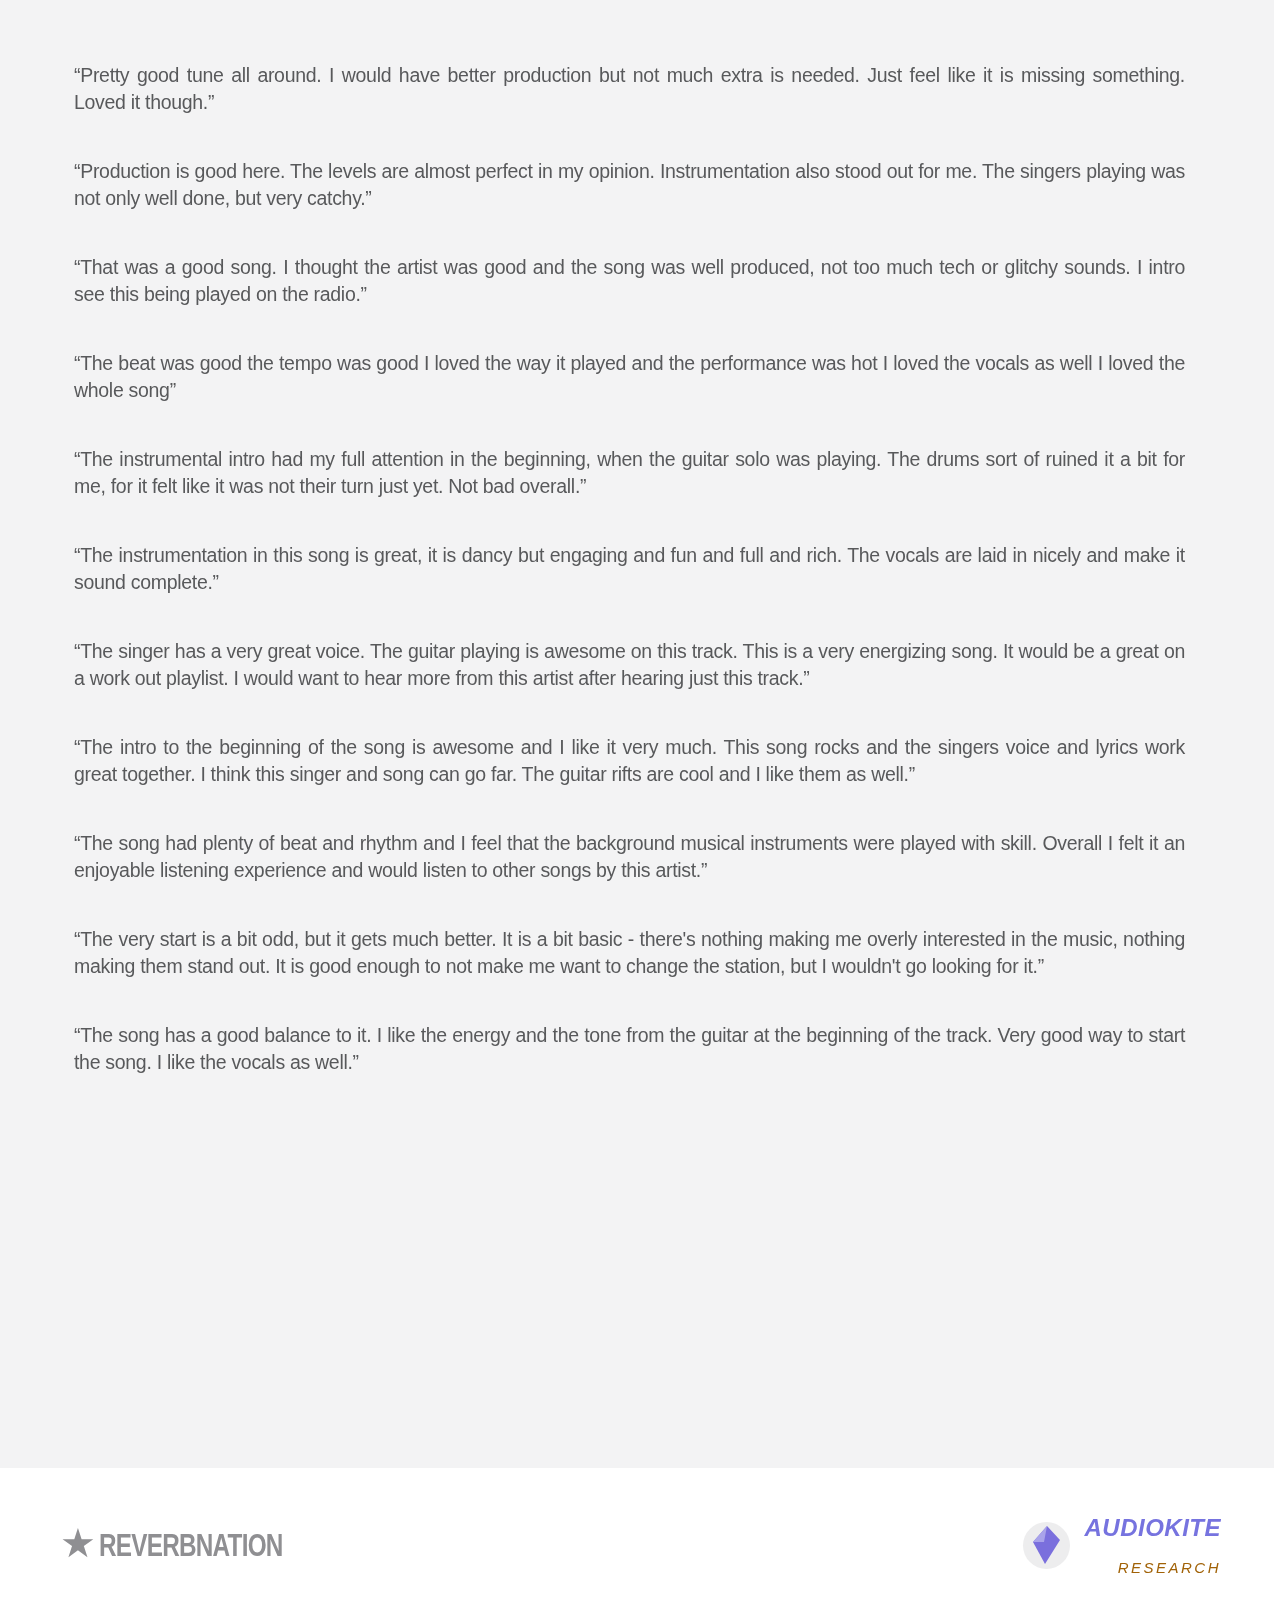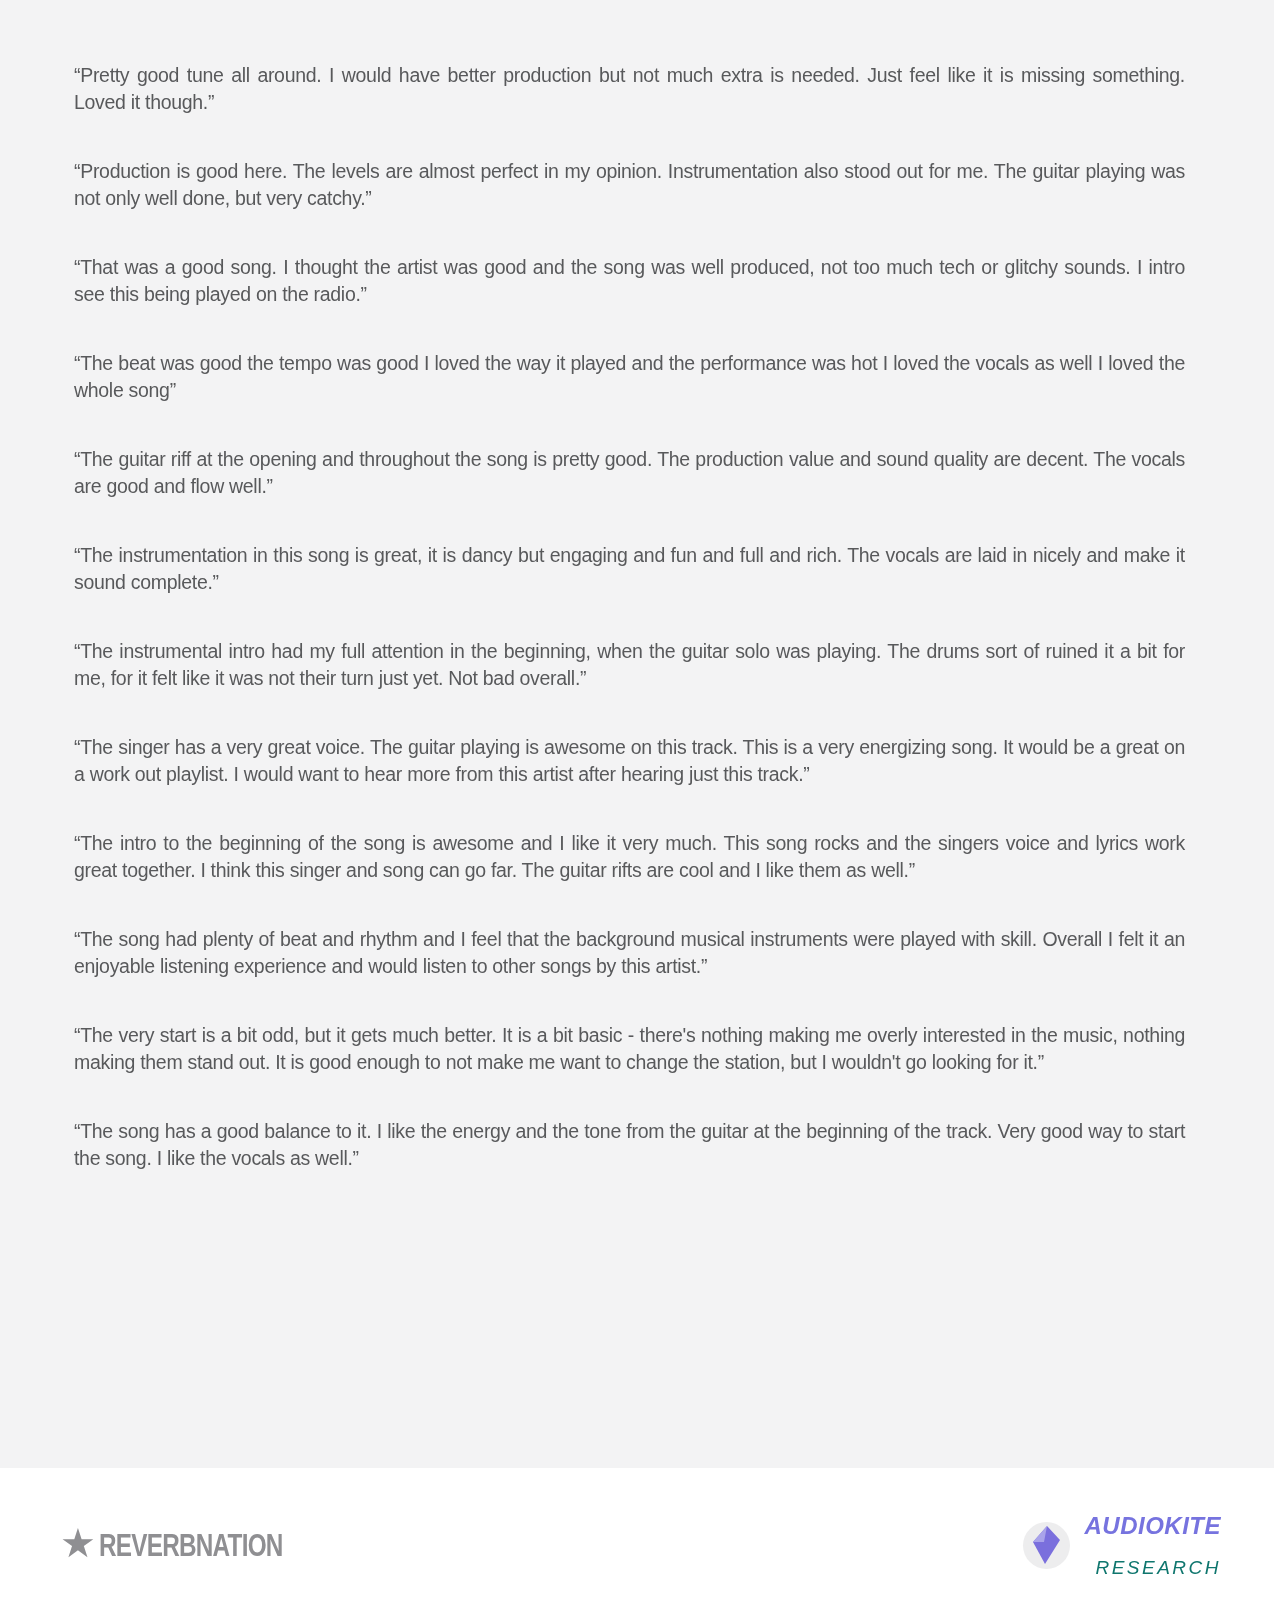--- a/index.html
+++ b/index.html
@@ -81,38 +81,37 @@
     font-style: italic;
   }
   .ak-title {
     font-size: 24px;
     font-weight: bold;
     letter-spacing: 0.5px;
     line-height: 1;
     color: #7673df;
   }
   .ak-sub {
-    font-size: 19px;
+    font-size: 15px;
     letter-spacing: 2.5px;
     line-height: 1;
     margin-top: 20px;
-    color: #0f766e;
+    color: #a16207;
   }
 </style>
 </head>
 <body>
 
 <div class="content">
   <p class="quote">“Pretty good tune all around. I would have better production but not much extra is needed. Just feel like it is missing something. Loved it though.”</p>
-  <p class="quote">“Production is good here. The levels are almost perfect in my opinion. Instrumentation also stood out for me. The guitar playing was not only well done, but very catchy.”</p>
+  <p class="quote">“Production is good here. The levels are almost perfect in my opinion. Instrumentation also stood out for me. The singers playing was not only well done, but very catchy.”</p>
   <p class="quote">“That was a good song. I thought the artist was good and the song was well produced, not too much tech or glitchy sounds. I intro see this being played on the radio.”</p>
   <p class="quote">“The beat was good the tempo was good I loved the way it played and the performance was hot I loved the vocals as well I loved the whole song”</p>
-  <p class="quote">“The guitar riff at the opening and throughout the song is pretty good. The production value and sound quality are decent. The vocals are good and flow well.”</p>
+  <p class="quote">“The instrumental intro had my full attention in the beginning, when the guitar solo was playing. The drums sort of ruined it a bit for me, for it felt like it was not their turn just yet. Not bad overall.”</p>
   <p class="quote">“The instrumentation in this song is great, it is dancy but engaging and fun and full and rich. The vocals are laid in nicely and make it sound complete.”</p>
-  <p class="quote">“The instrumental intro had my full attention in the beginning, when the guitar solo was playing. The drums sort of ruined it a bit for me, for it felt like it was not their turn just yet. Not bad overall.”</p>
   <p class="quote">“The singer has a very great voice. The guitar playing is awesome on this track. This is a very energizing song. It would be a great on a work out playlist. I would want to hear more from this artist after hearing just this track.”</p>
   <p class="quote">“The intro to the beginning of the song is awesome and I like it very much. This song rocks and the singers voice and lyrics work great together. I think this singer and song can go far. The guitar rifts are cool and I like them as well.”</p>
   <p class="quote">“The song had plenty of beat and rhythm and I feel that the background musical instruments were played with skill. Overall I felt it an enjoyable listening experience and would listen to other songs by this artist.”</p>
   <p class="quote">“The very start is a bit odd, but it gets much better. It is a bit basic - there's nothing making me overly interested in the music, nothing making them stand out. It is good enough to not make me want to change the station, but I wouldn't go looking for it.”</p>
   <p class="quote">“The song has a good balance to it. I like the energy and the tone from the guitar at the beginning of the track. Very good way to start the song. I like the vocals as well.”</p>
 </div>
 
 <div class="footer">
   <div class="rn-logo">
     <span class="rn-star">★</span>

